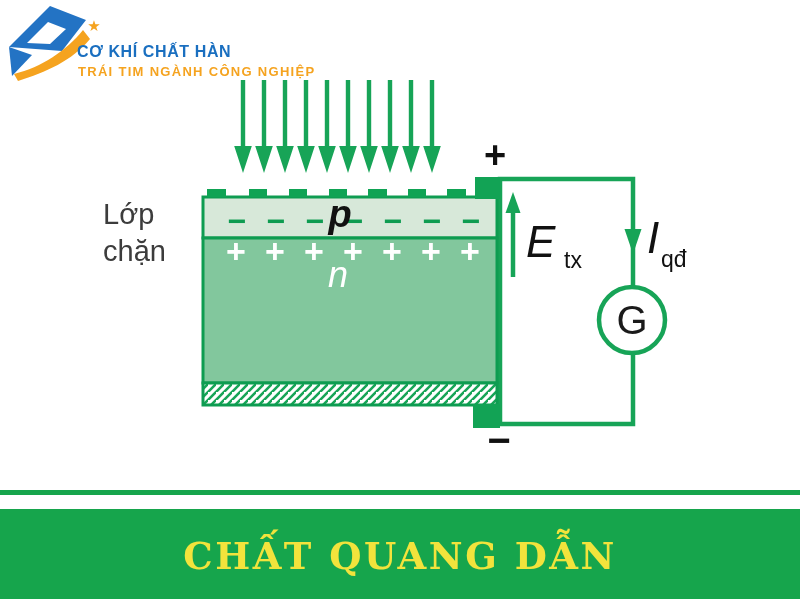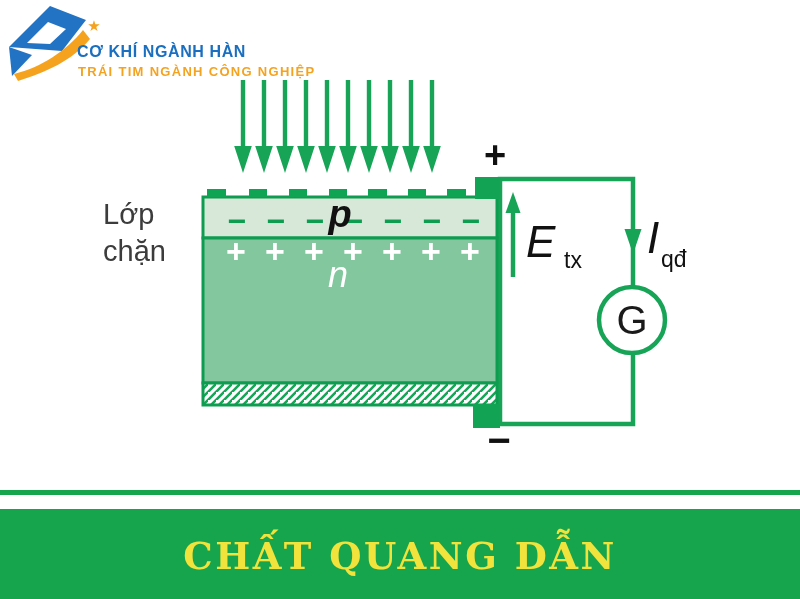--- a/index.html
+++ b/index.html
@@ -30,21 +30,21 @@
 
 <div id="stage">
 
   <div class="brand">
     <svg class="brand-mark" width="100" height="80" viewBox="0 0 100 80">
       <path d="M3,44 L44,3 L80,17 L56,48 Z M21,40 L42,19 L60,26 L44,41 Z" fill="#2373c4" fill-rule="evenodd"></path>
       <path d="M3,44 L26,52 L6,73 Z" fill="#2373c4"></path>
       <path d="M8,71 C36,64 60,48 77,27 L84,36 C66,58 40,69 12,78 Z" fill="#f5a31f"></path>
       <text x="88" y="28" font-size="15" fill="#f5a31f" text-anchor="middle">★</text>
     </svg>
-    <div class="brand-title">CƠ KHÍ NGÀNH HÀN</div>
+    <div class="brand-title">CƠ KHÍ CHẤT HÀN</div>
     <div class="brand-tagline">TRÁI TIM NGÀNH CÔNG NGHIỆP</div>
   </div>
 
   <svg class="diagram" width="800" height="480" viewBox="0 0 800 480">
     <defs>
       <path id="lightArrow" d="M-2.2,0 h4.4 v66 h6.6 l-8.8,27 l-8.8,-27 h6.6 z" fill="#17a457"></path>
       <pattern id="hatch" patternUnits="userSpaceOnUse" width="8" height="8">
         <rect width="8" height="8" fill="#ffffff"></rect>
         <path d="M-2,10 L10,-2 M2,14 L14,2" stroke="#17a457" stroke-width="2.6"></path>
       </pattern>

